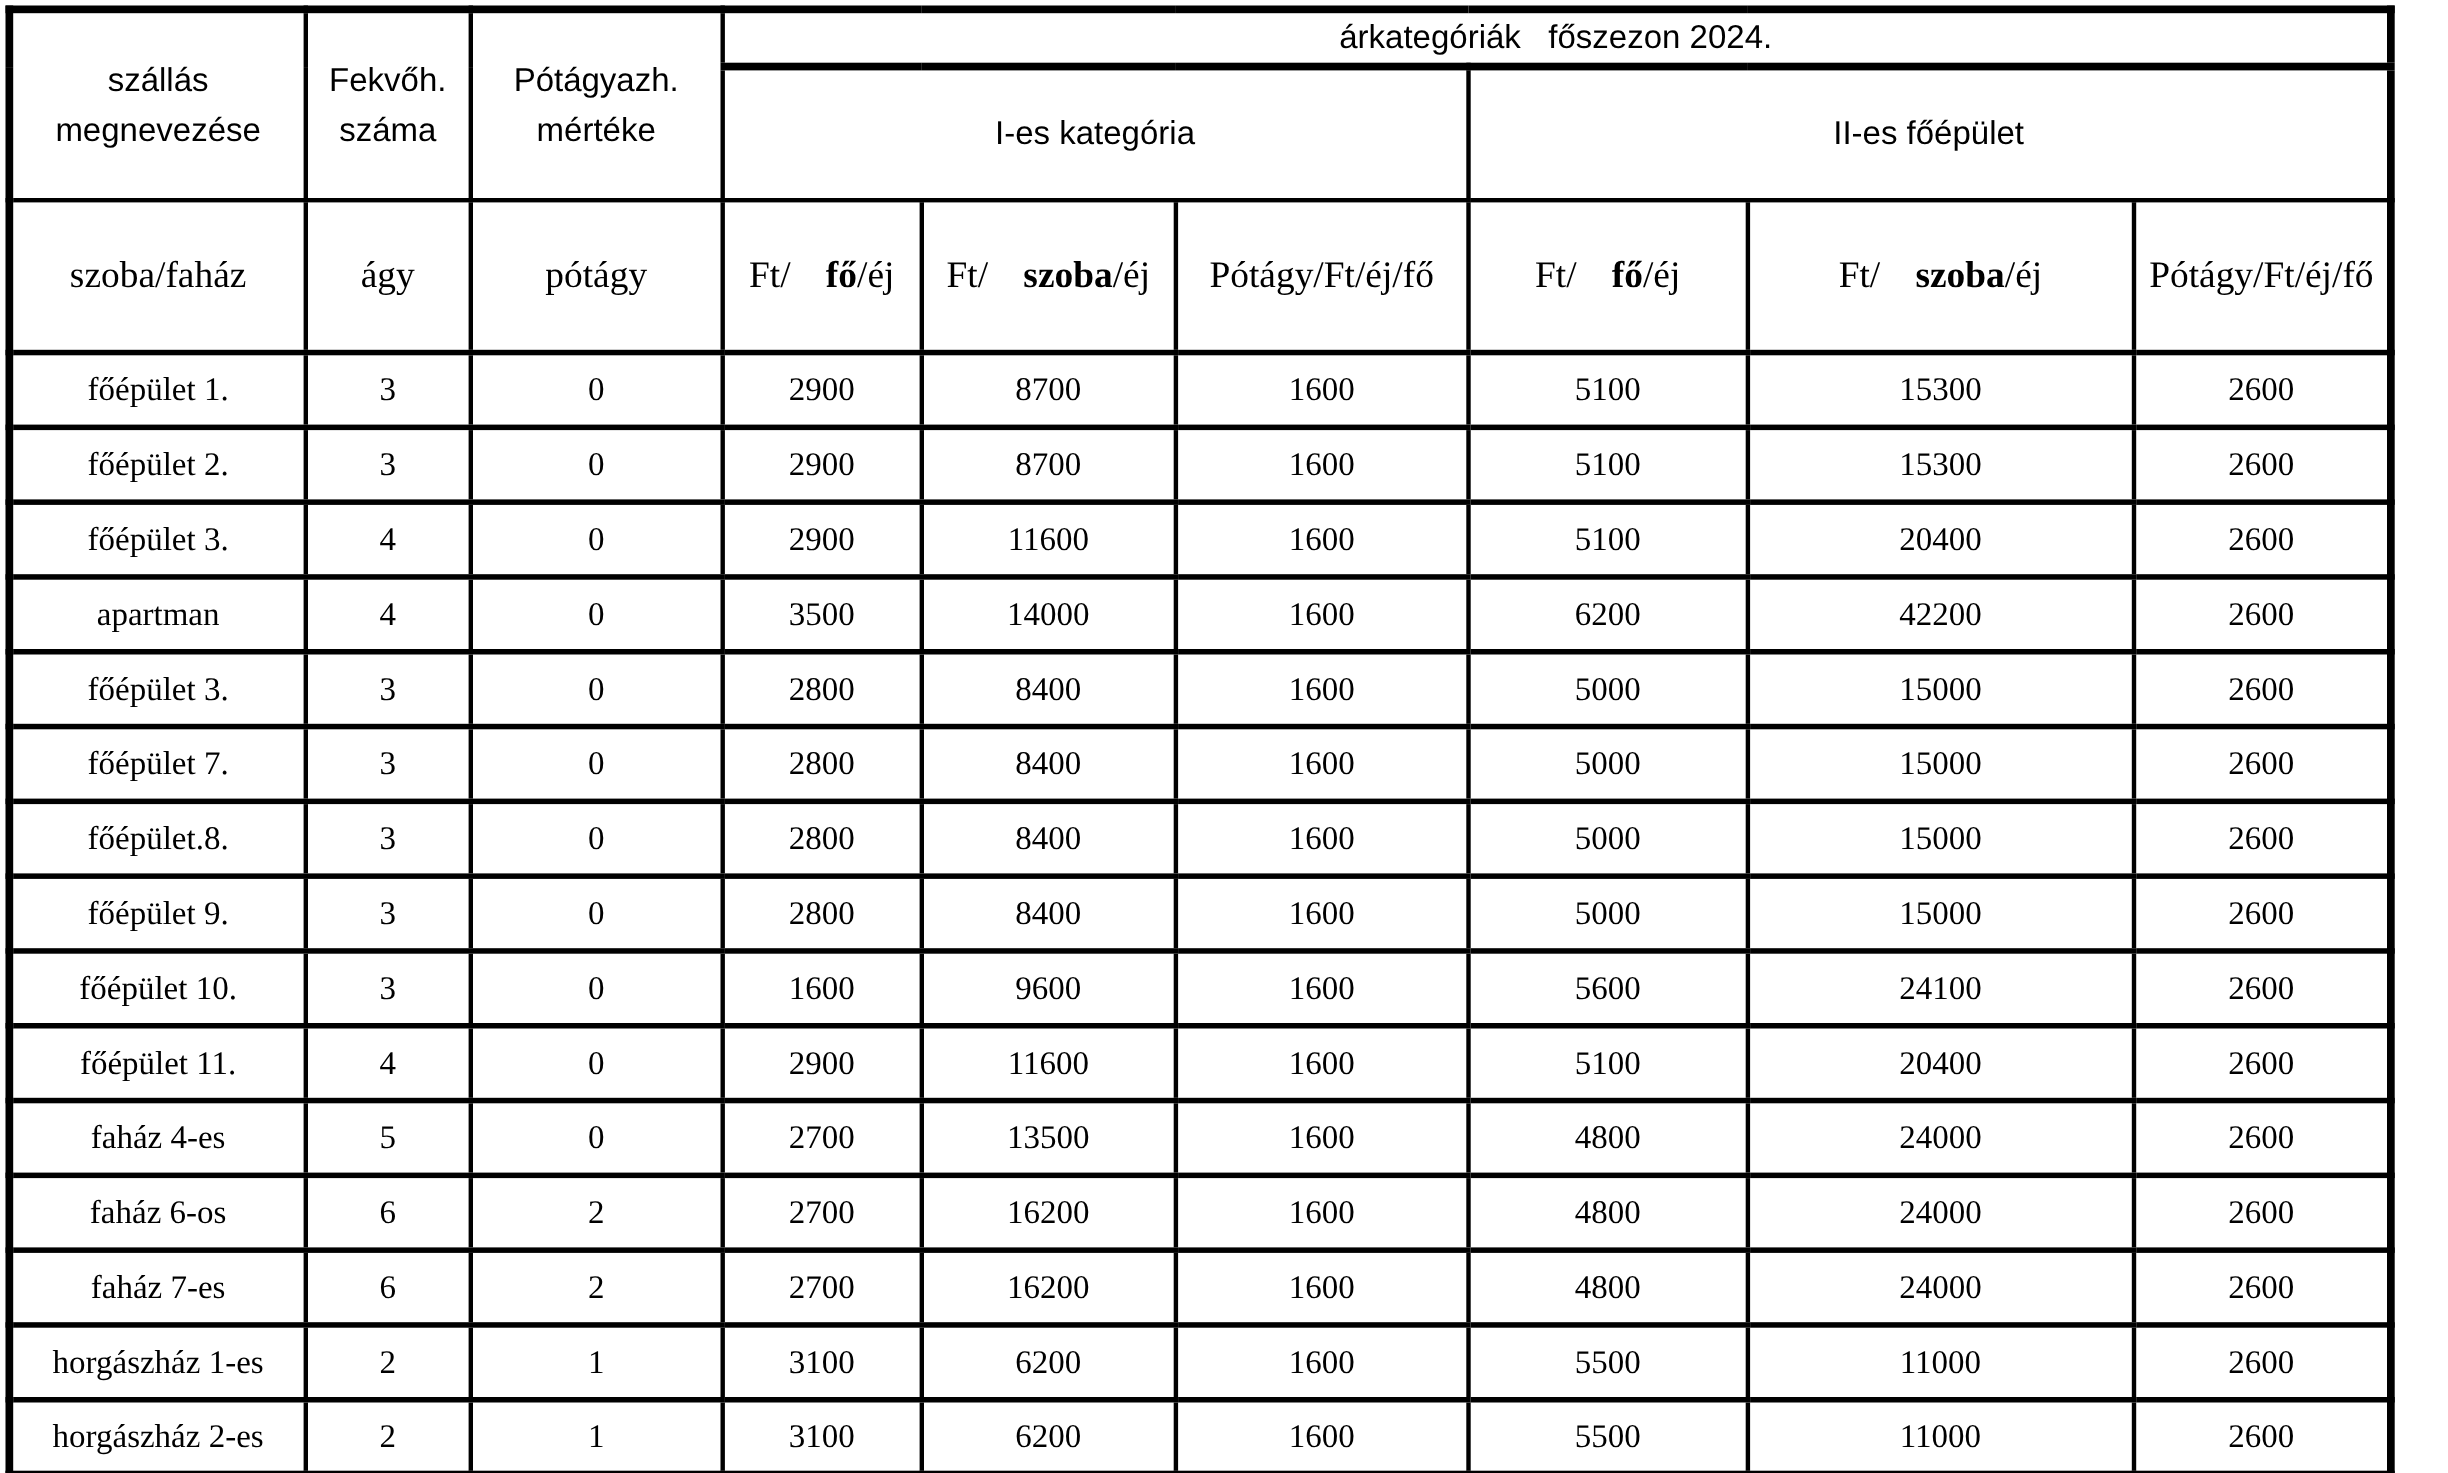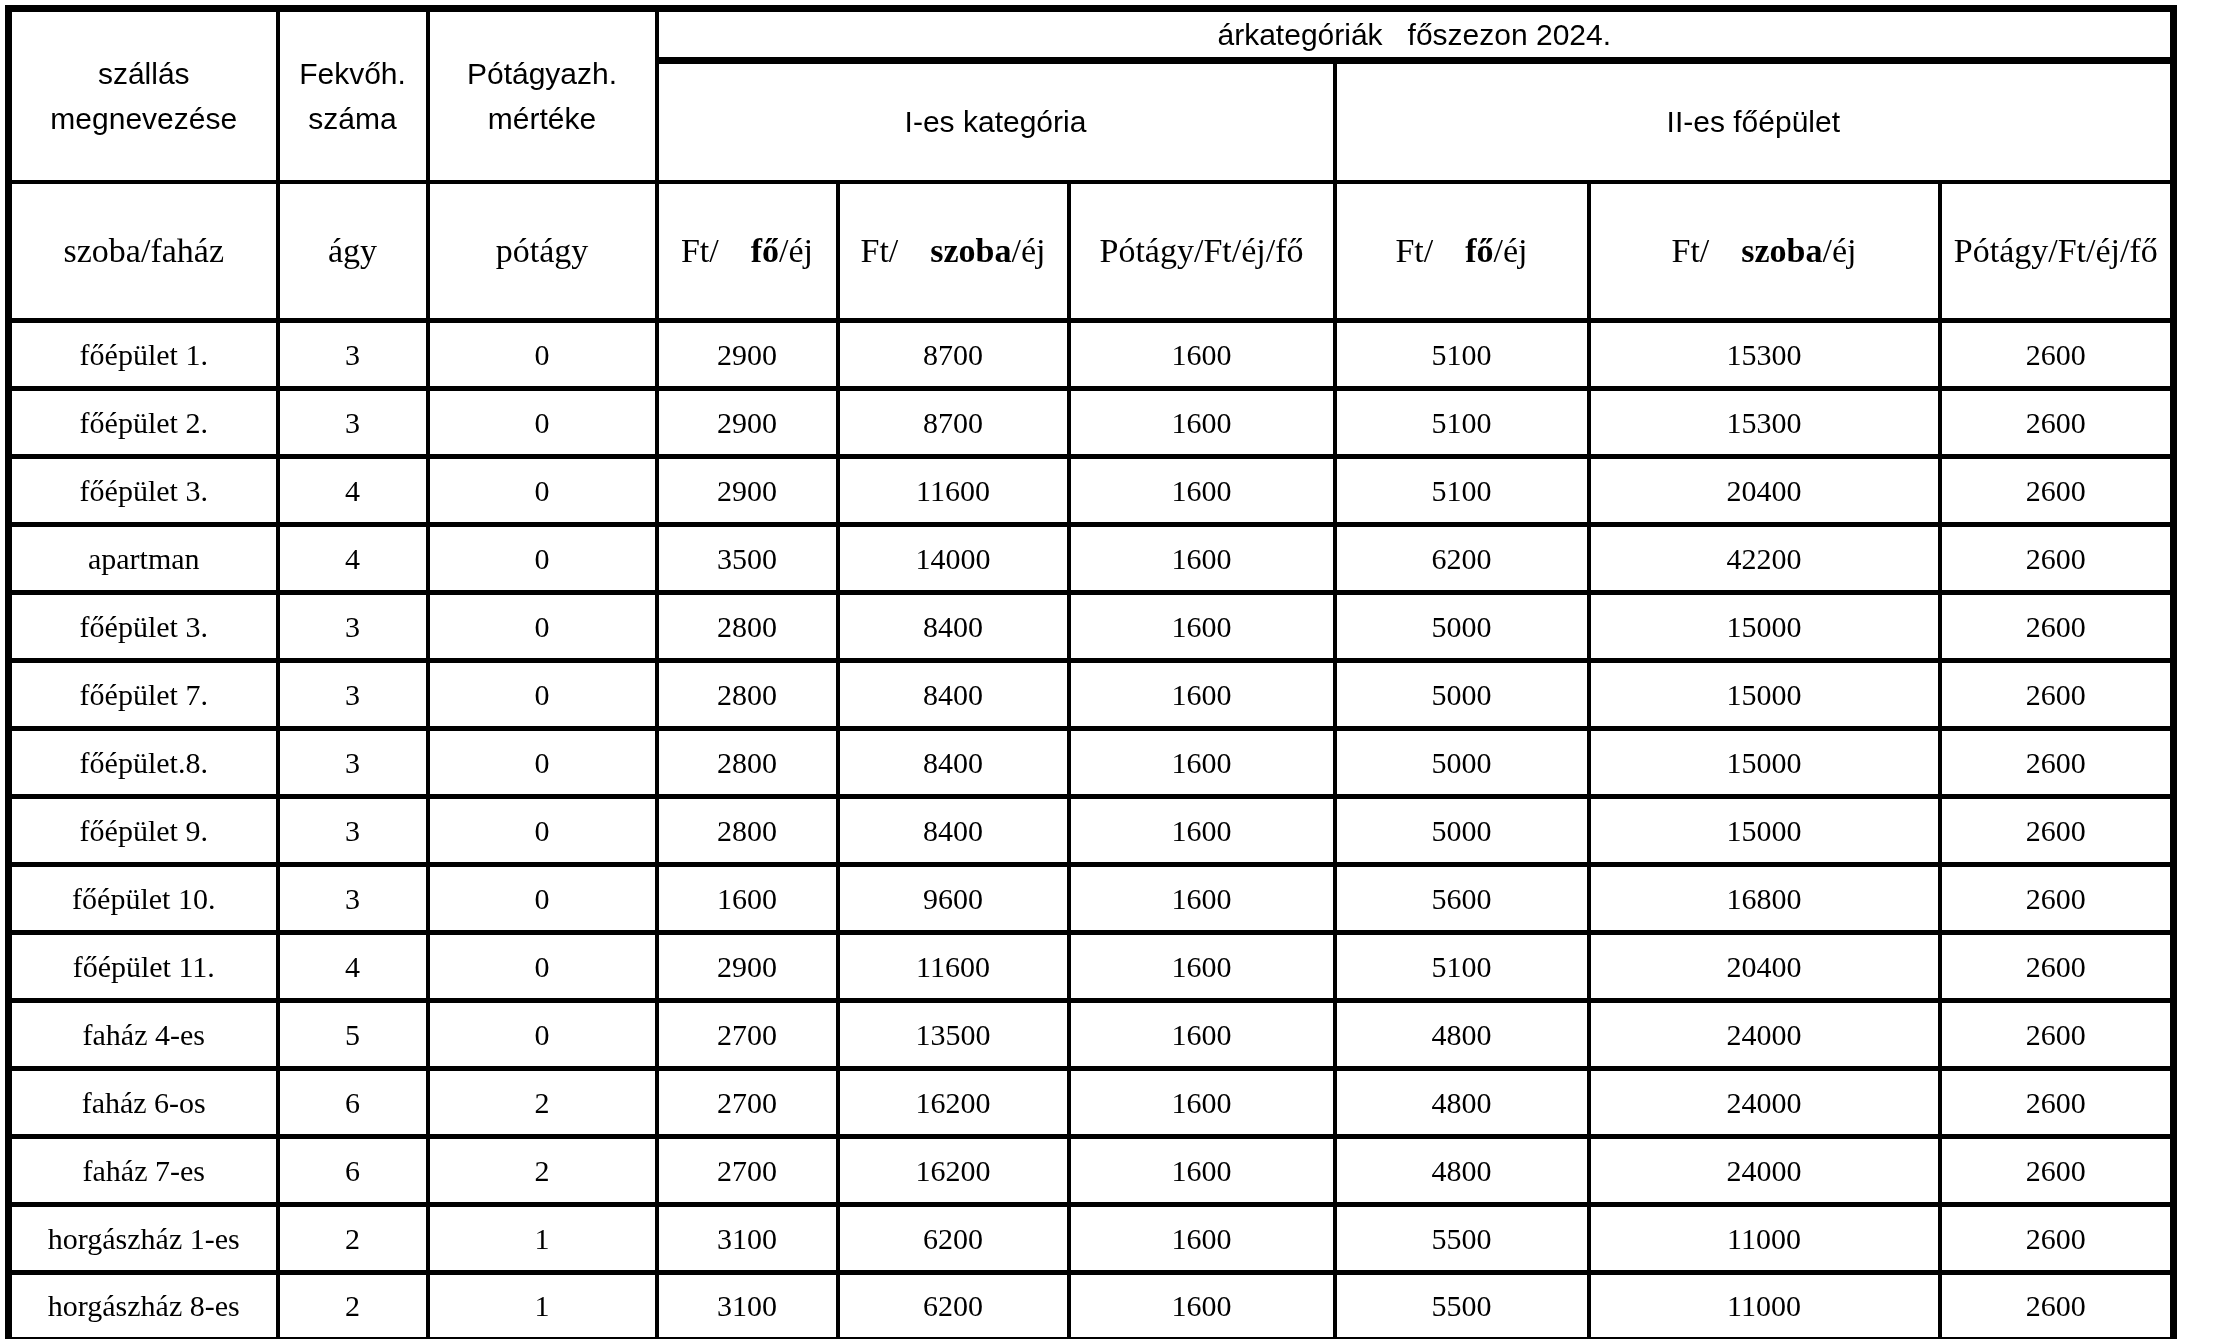--- a/index.html
+++ b/index.html
@@ -179,21 +179,21 @@
         <td>2600</td>
       </tr>
       <tr>
         <td>főépület 10.</td>
         <td>3</td>
         <td>0</td>
         <td>1600</td>
         <td>9600</td>
         <td>1600</td>
         <td>5600</td>
-        <td>16800</td>
+        <td>24100</td>
         <td>2600</td>
       </tr>
       <tr>
         <td>főépület 11.</td>
         <td>4</td>
         <td>0</td>
         <td>2900</td>
         <td>11600</td>
         <td>1600</td>
         <td>5100</td>
@@ -238,21 +238,21 @@
         <td>2</td>
         <td>1</td>
         <td>3100</td>
         <td>6200</td>
         <td>1600</td>
         <td>5500</td>
         <td>11000</td>
         <td>2600</td>
       </tr>
       <tr>
-        <td>horgászház 8-es</td>
+        <td>horgászház 2-es</td>
         <td>2</td>
         <td>1</td>
         <td>3100</td>
         <td>6200</td>
         <td>1600</td>
         <td>5500</td>
         <td>11000</td>
         <td>2600</td>
       </tr>
     </tbody>

